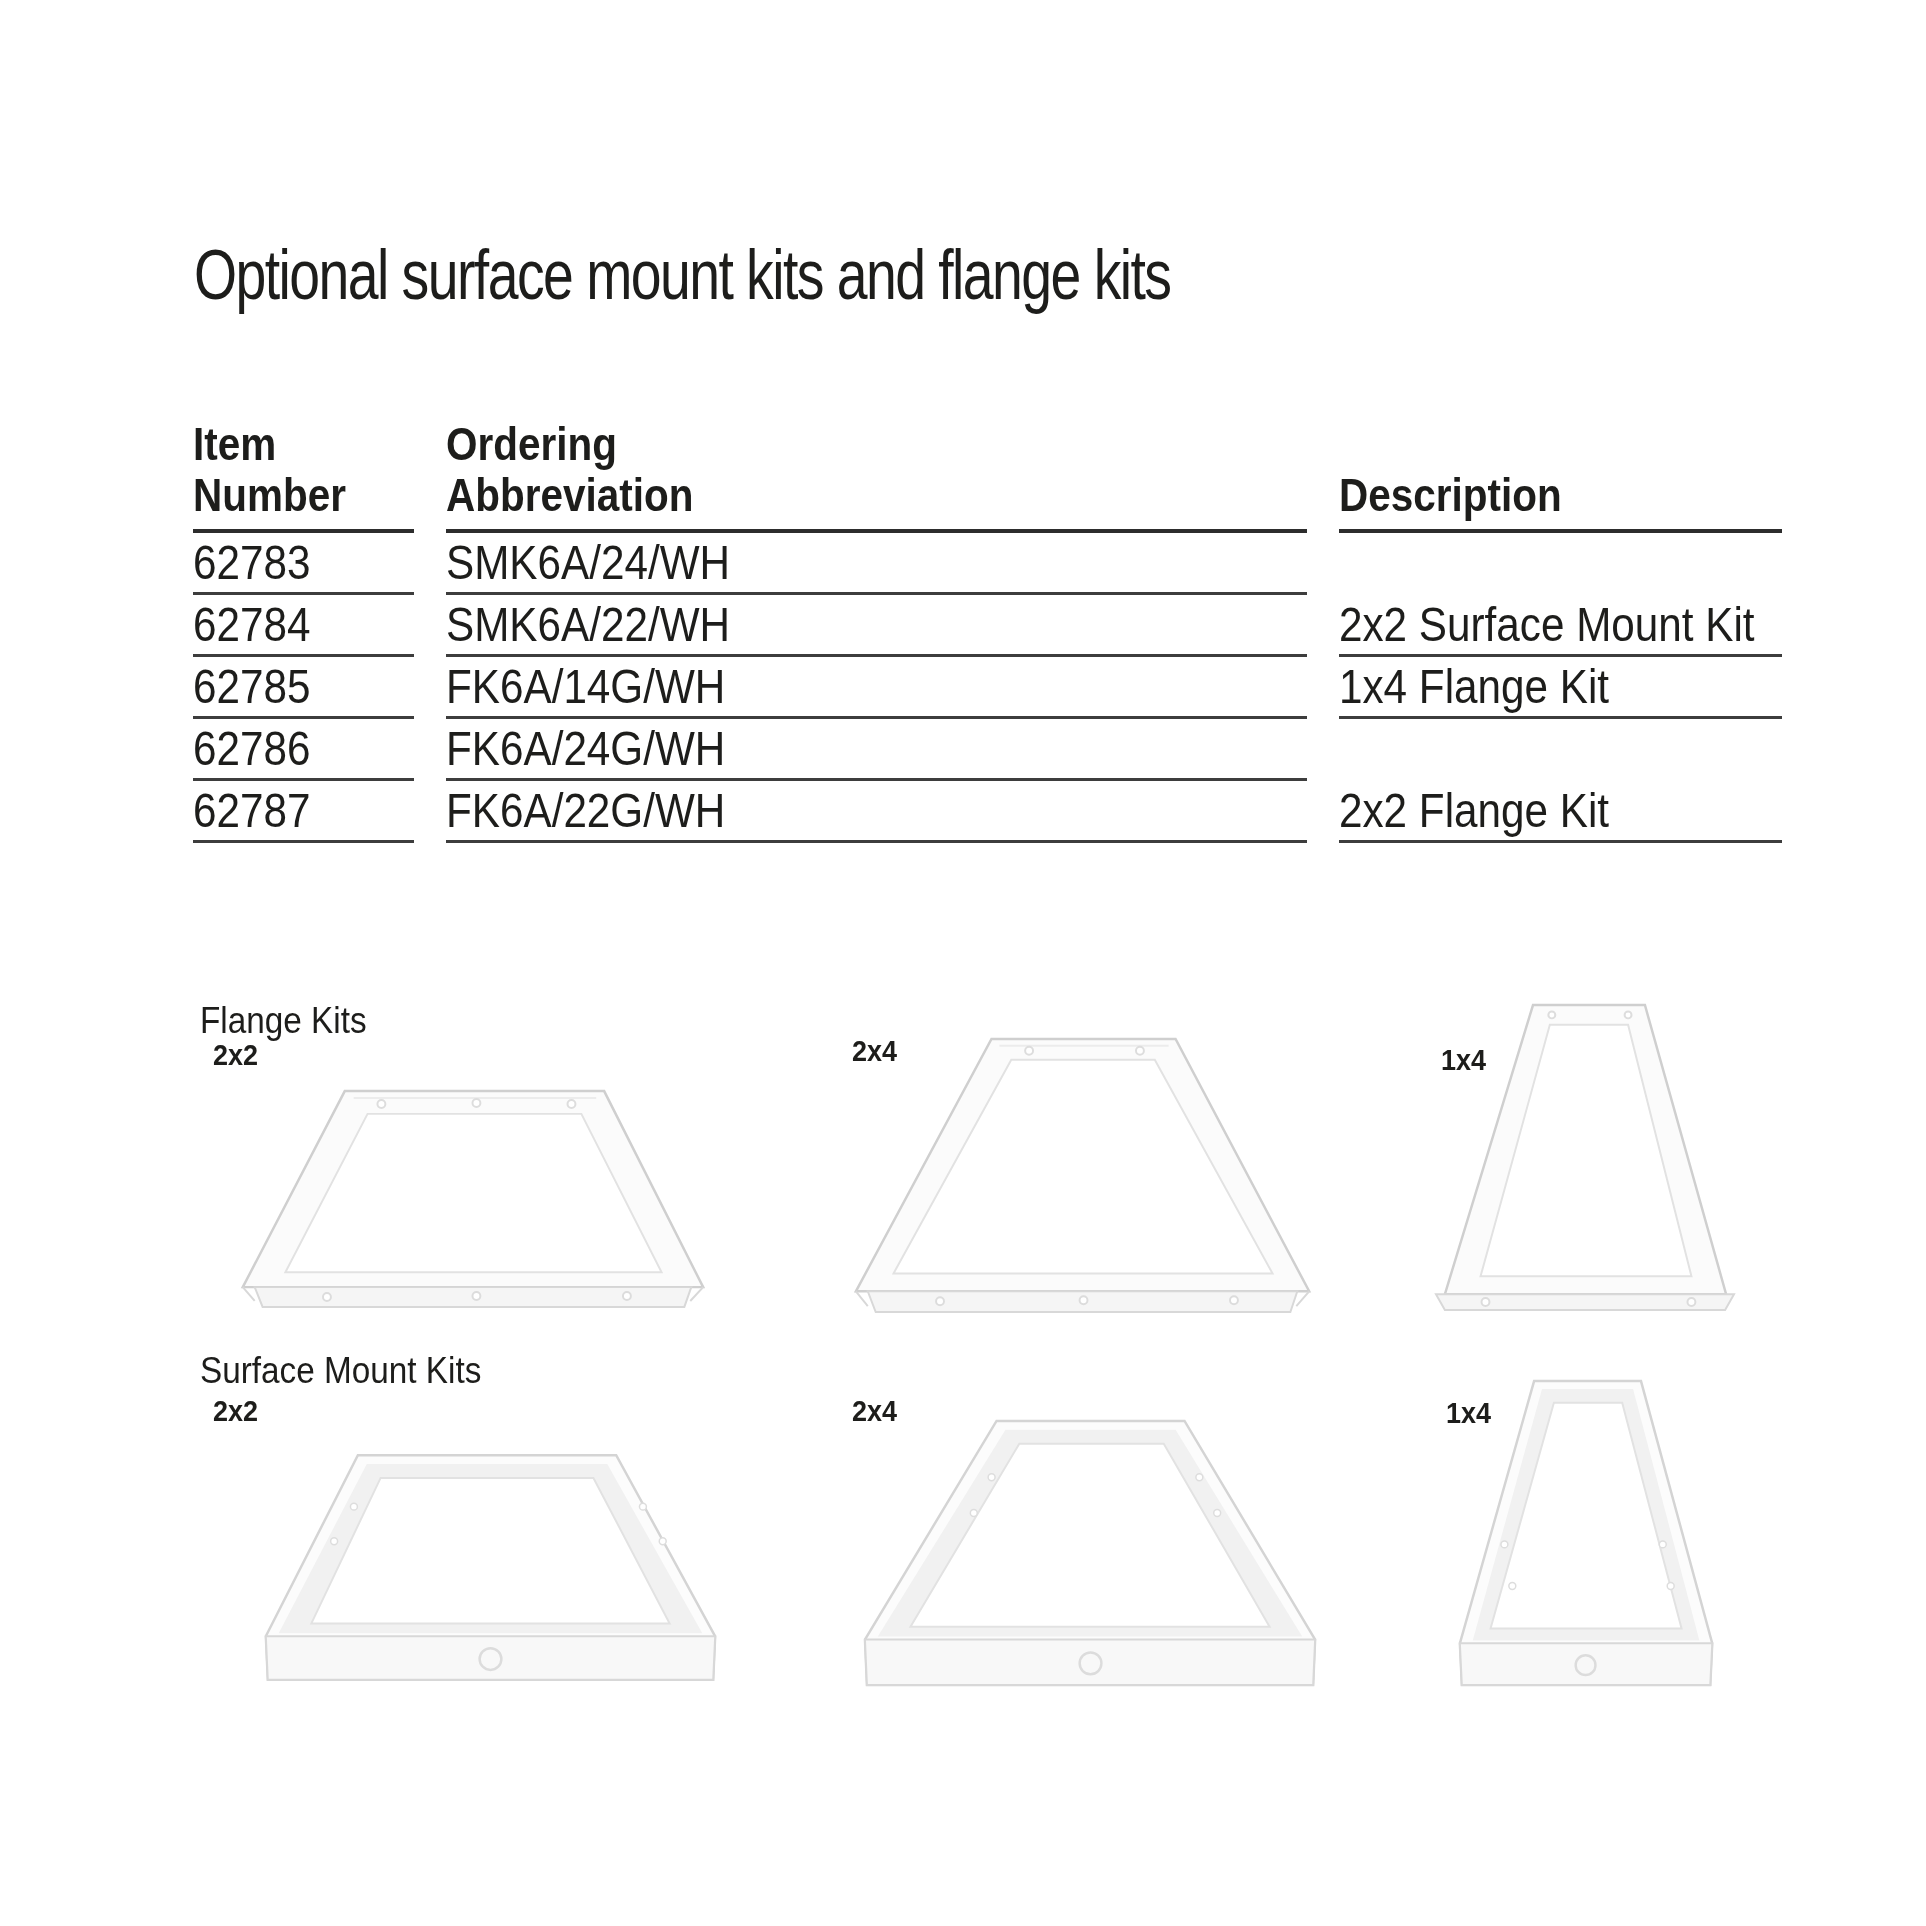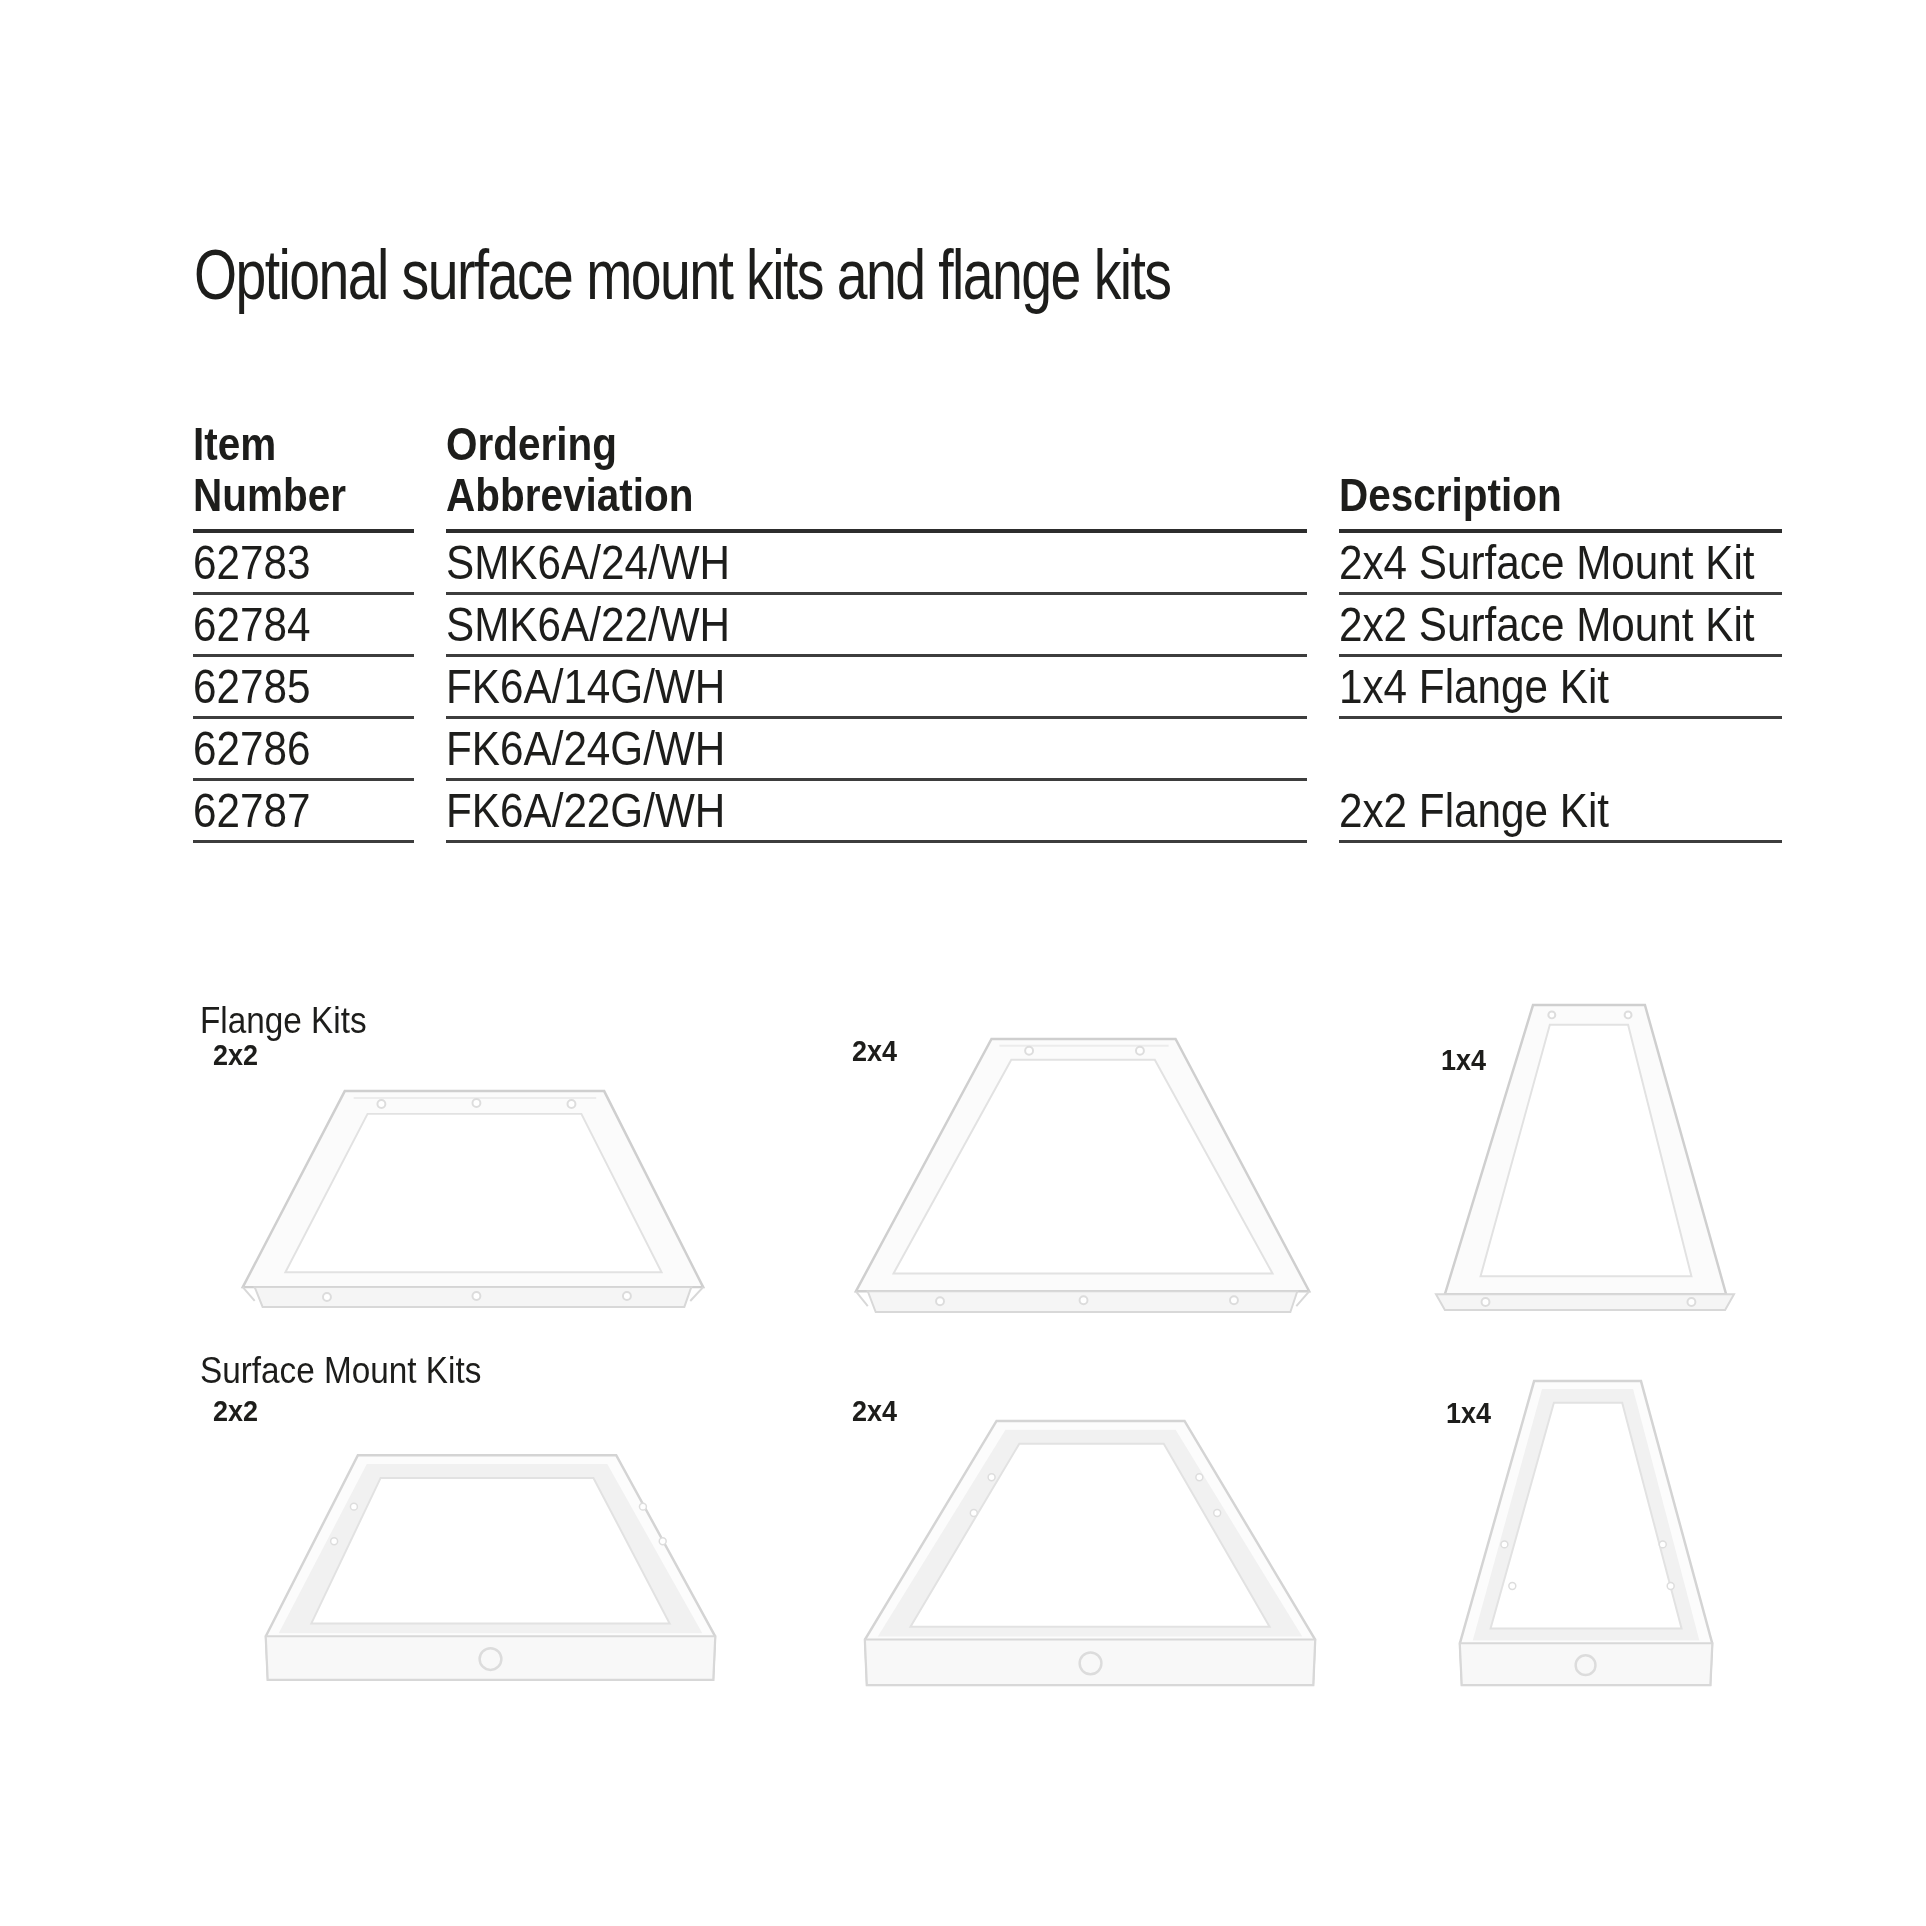--- a/index.html
+++ b/index.html
@@ -59,23 +59,20 @@
         <span><span class="cond">Description</span></span>
       </div>
     </div>
 
     <div class="grid">
       <div class="td">
           <span class="cond">62783</span>
         </div>
       <div class="td">
           <span class="cond">SMK6A/24/WH</span>
-        </div>
-      <div class="td">
-          <span class="cond">2x4 Surface Mount Kit</span>
         </div>
     </div>
     <div class="grid">
       <div class="td">
           <span class="cond">62784</span>
         </div>
       <div class="td">
           <span class="cond">SMK6A/22/WH</span>
         </div>
       <div class="td">

